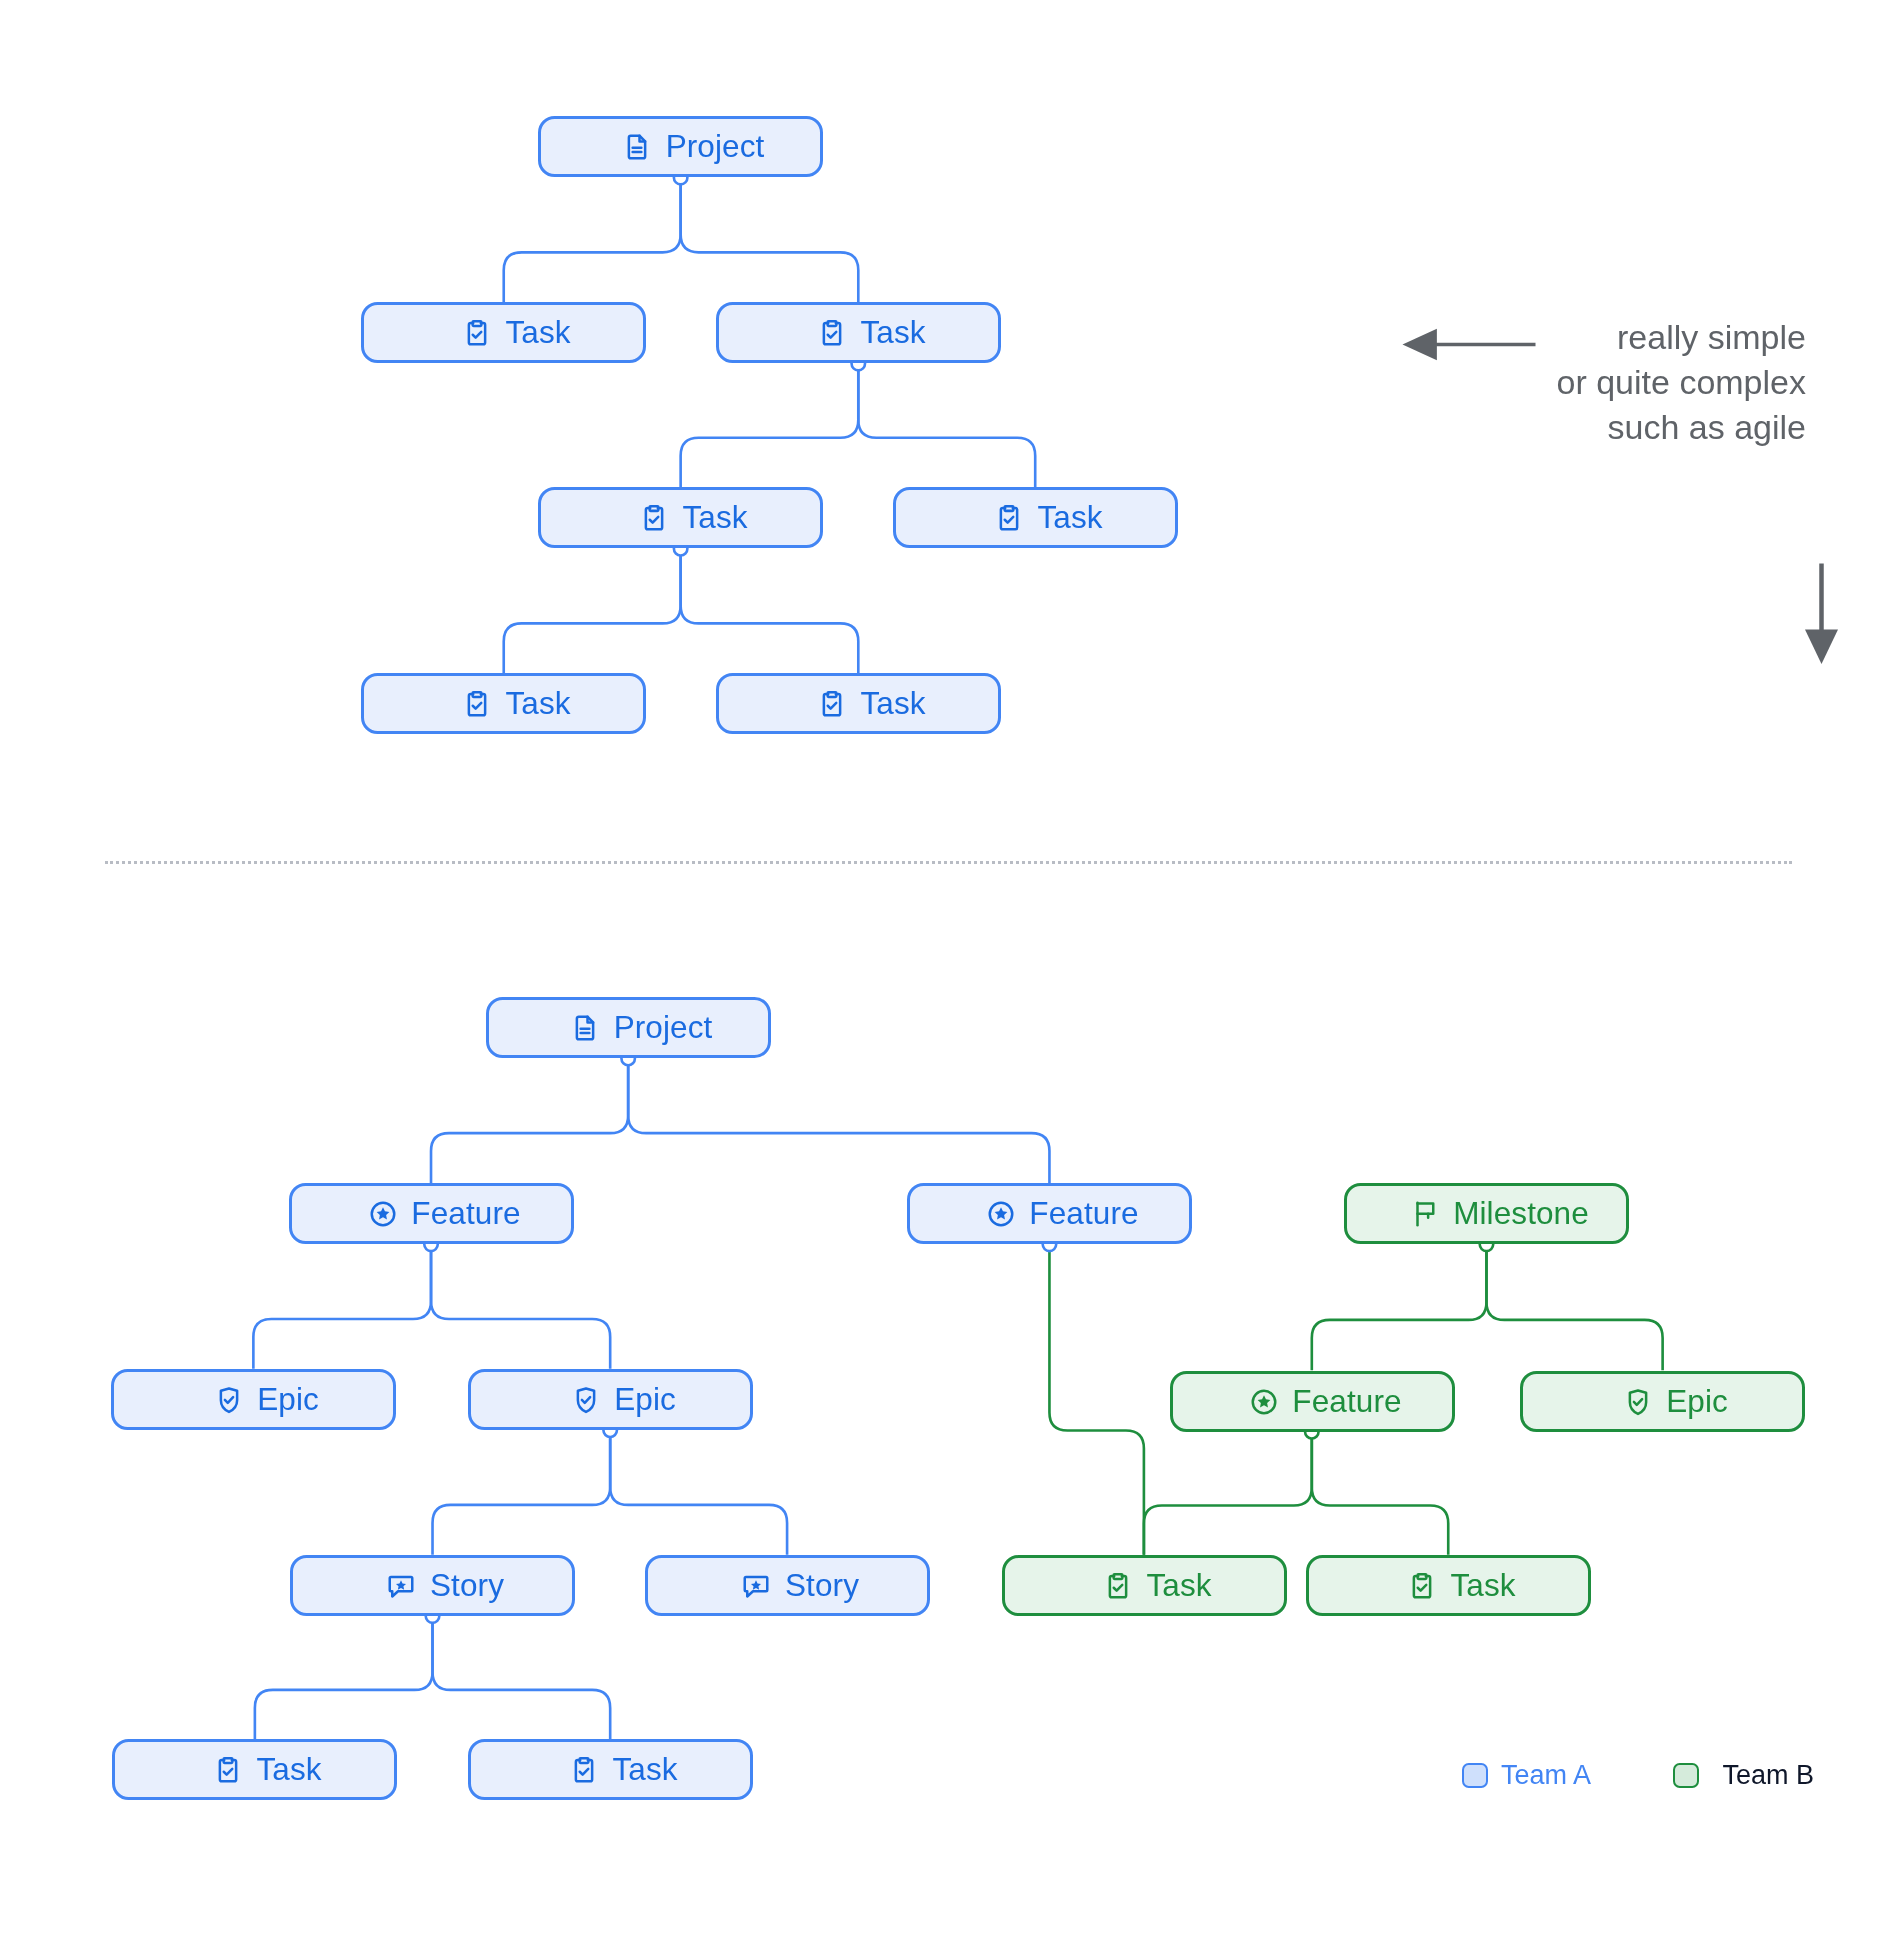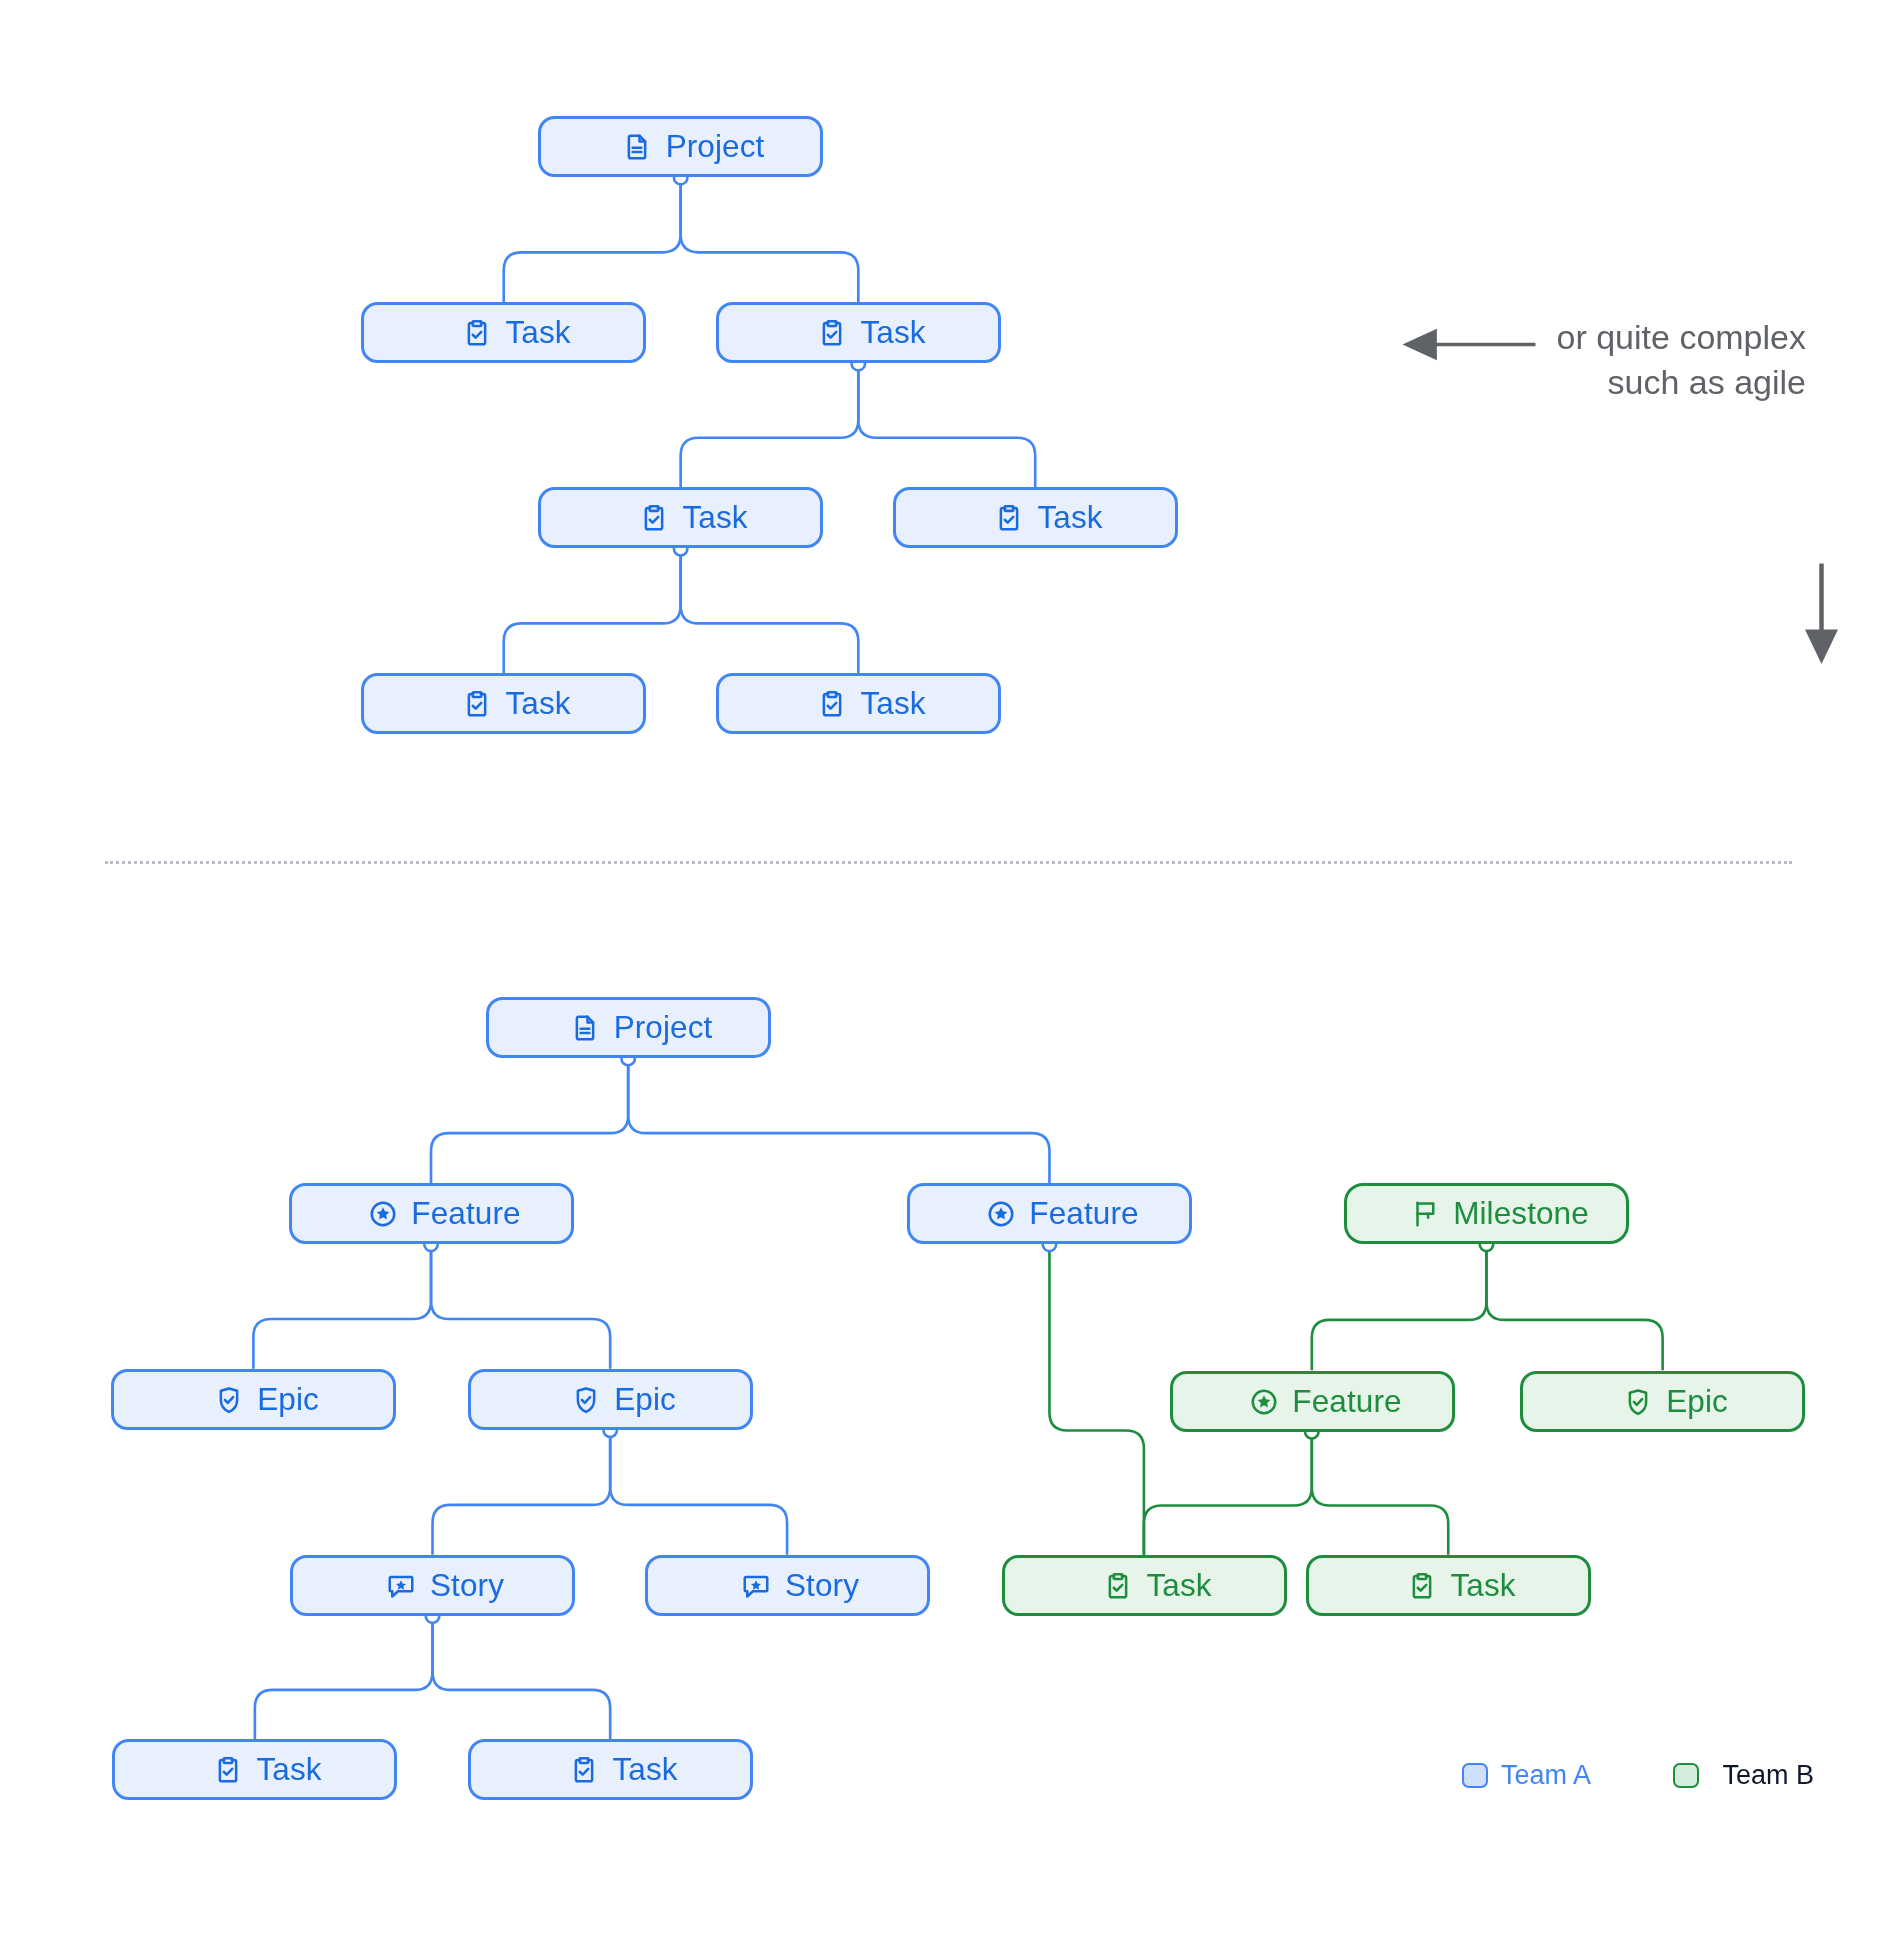--- a/index.html
+++ b/index.html
@@ -171,21 +171,21 @@
       </div>
       <div class="node team-a" style="left: 907px; top: 1183px; width: 285px; height: 61px;">
         <span class="ico">
           <svg viewBox="0 0 24 24" width="30" height="30">
             <circle fill="none" stroke="#1A6BE0" stroke-width="2" stroke-linecap="round" stroke-linejoin="round" cx="12" cy="12" r="9"></circle>
             <path fill="#1A6BE0" d="M12 6.6l1.55 3.24 3.55.47-2.6 2.47.67 3.52L12 14.6l-3.17 1.7.67-3.52-2.6-2.47 3.55-.47z"></path>
           </svg>
         </span>
         <span class="lbl">Feature</span>
       </div>
-      <div class="node team-b" style="left: 1344px; top: 1183px; width: 285px; height: 61px; border-radius: 19px;">
+      <div class="node team-b" style="left: 1344px; top: 1183px; width: 285px; height: 61px;">
         <span class="ico">
           <svg viewBox="0 0 24 24" width="30" height="30">
             <path fill="none" stroke="#1E8E3E" stroke-width="2" stroke-linecap="round" stroke-linejoin="round" d="M6 21V3"></path>
             <path fill="none" stroke="#1E8E3E" stroke-width="2" stroke-linecap="round" stroke-linejoin="round" d="M6 3.6h12.6v8.2H6"></path>
             <path fill="none" stroke="#1E8E3E" stroke-width="2" stroke-linecap="round" stroke-linejoin="round" d="M14.5 11.8v3.1"></path>
           </svg>
         </span>
         <span class="lbl">Milestone</span>
       </div>
       <div class="node team-a" style="left: 111px; top: 1369px; width: 285px; height: 61px;">
@@ -280,20 +280,21 @@
             <path fill="none" stroke="#1A6BE0" stroke-width="2" stroke-linecap="round" stroke-linejoin="round" d="M8.6 13.4l2.3 2.3 4.5-4.6"></path>
           </svg>
         </span>
         <span class="lbl">Task</span>
       </div>
     </div>
 
   <div class="divider"></div>
 
   <div class="note">
+    <span class="ln">really simple</span>
     <span class="ln">or quite complex</span>
     <span class="ln">such as agile</span>
   </div>
 
   <svg style="position:absolute;left:1395px;top:322px;width:142px;height:45px;" viewBox="0 0 190 60" xmlns="http://www.w3.org/2000/svg">
     <line x1="188" y1="30" x2="52" y2="30" stroke="#5F6368" stroke-width="5"></line>
     <polygon points="10,30 56,9 56,51" fill="#5F6368"></polygon>
   </svg>
 
   <svg style="position:absolute;left:1799px;top:562px;width:45px;height:105px;" viewBox="0 0 60 140" xmlns="http://www.w3.org/2000/svg">

